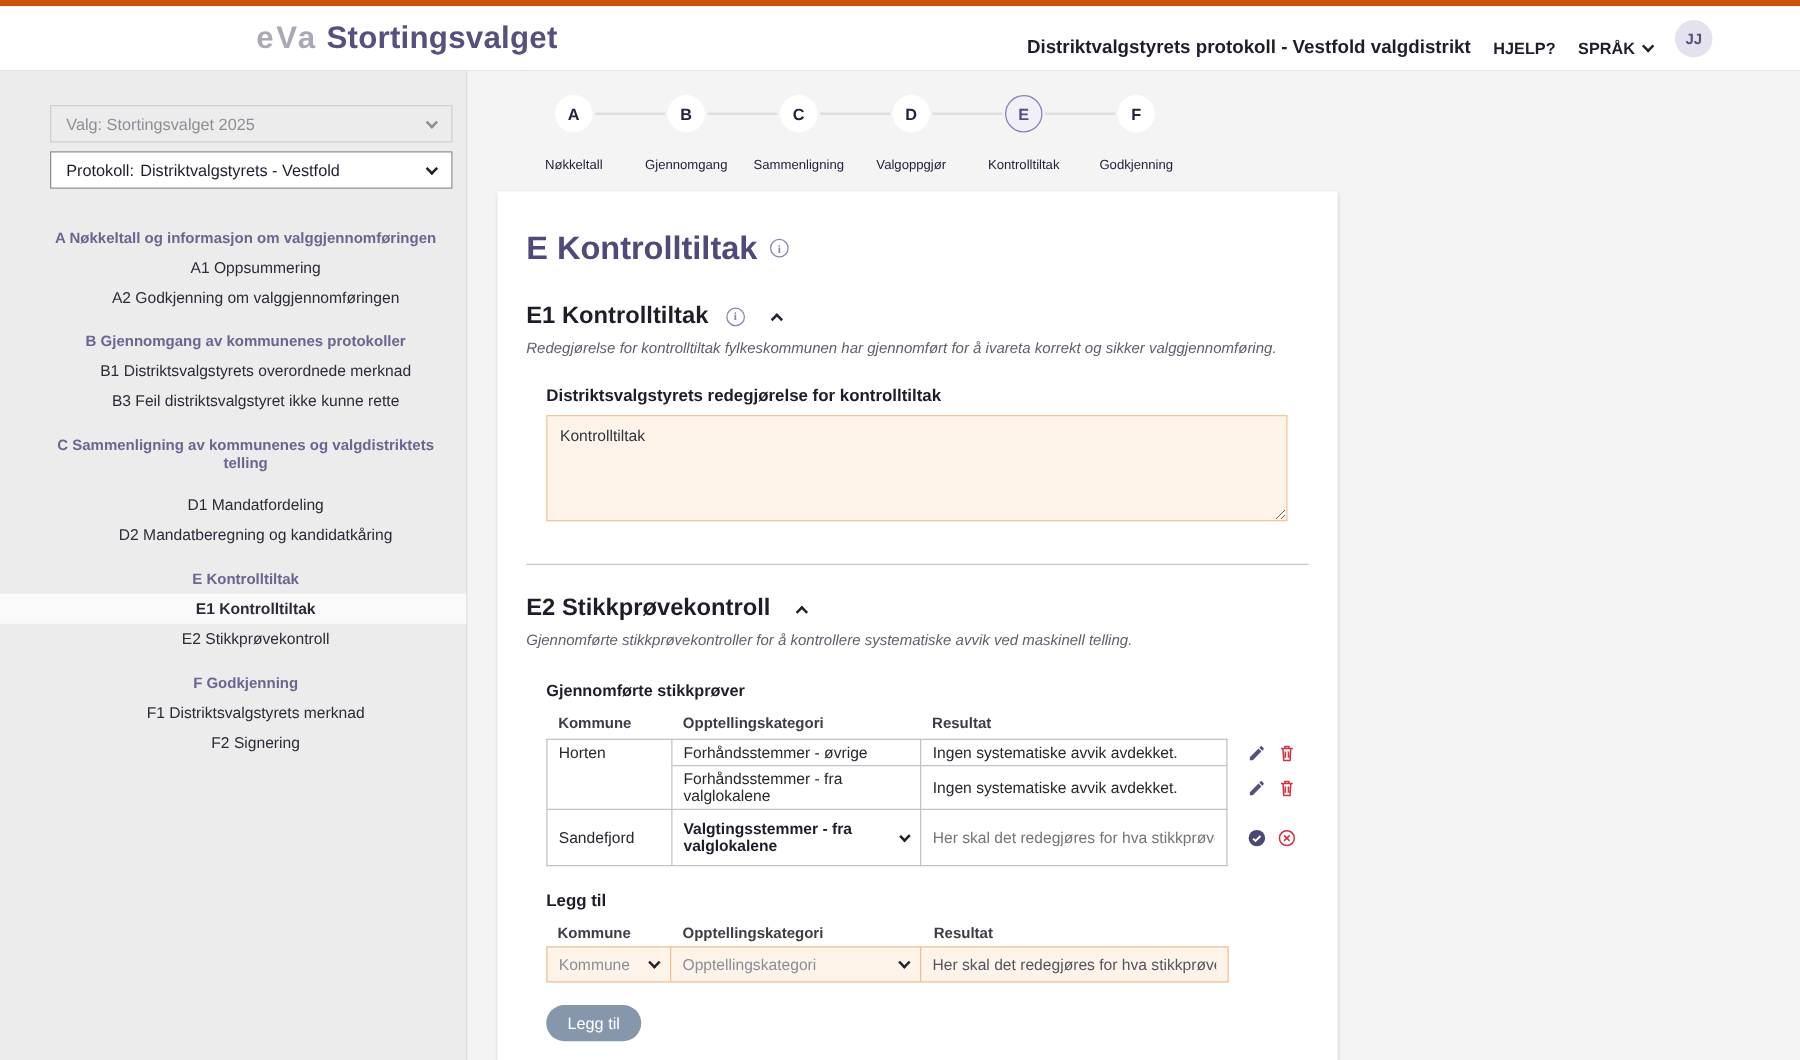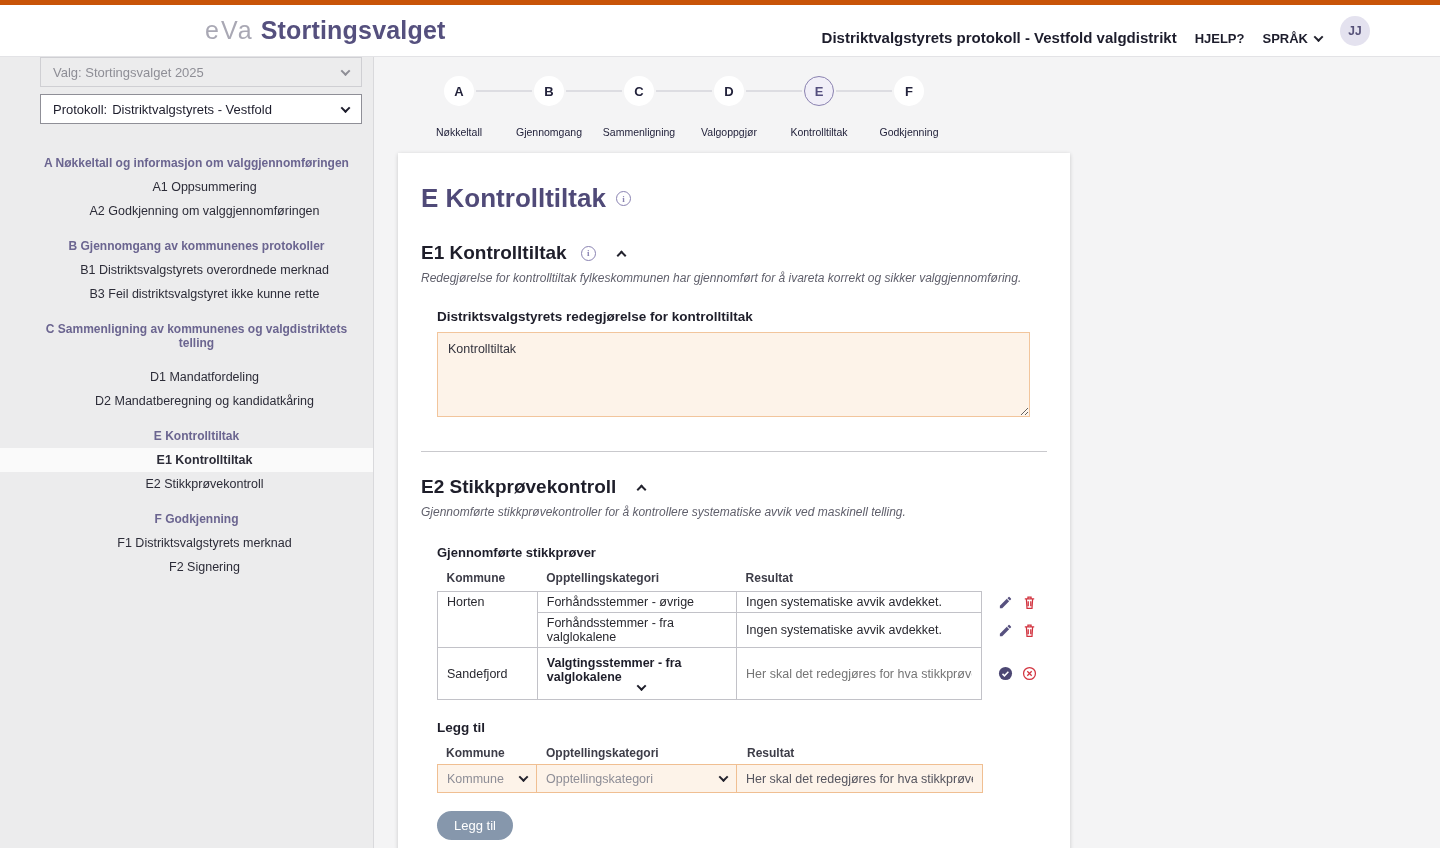--- a/index.html
+++ b/index.html
@@ -3,35 +3,35 @@
 <meta charset="utf-8">
 <style>
   * { margin:0; padding:0; box-sizing:border-box; }
   html,body { width:1440px; height:848px; overflow:hidden; }
   body { font-family:"Liberation Sans", sans-serif; background:#f4f4f5; color:#23232e; }
 
   
   .topbar { height:5px; background:#c85408; }
   .header { height:52px; background:#fff; border-bottom:1px solid #e3e3e6; display:flex; align-items:center; }
   .logo { margin-left:205px; display:flex; align-items:baseline; gap:7px; }
-  .logo-eva { font-size:25px; font-weight:normal; color:#9b9aa8; letter-spacing:2px; opacity:.85; }
+  .logo-eva { font-size:25px; font-weight:bold; color:#9b9aa8; letter-spacing:2px; opacity:.85; }
   .logo-app { font-size:25px; font-weight:bold; color:#55507e; letter-spacing:.2px; }
   .header-right { margin-left:auto; margin-right:70px; display:flex; align-items:flex-end; gap:18px; }
   .doc-title { font-size:15px; font-weight:bold; color:#1d1d2c; }
   .hdr-link { font-size:13px; font-weight:bold; color:#1d1d2c; cursor:pointer; }
   .lang { display:flex; align-items:center; gap:7px; cursor:pointer; }
   .avatar { width:30px; height:30px; border-radius:50%; background:#e4e2ef; color:#565178; font-size:12px; font-weight:bold; display:flex; align-items:center; justify-content:center; }
 
   .chev { display:inline-block; width:7px; height:7px; border-right:2px solid currentColor; border-bottom:2px solid currentColor; }
   .chev.down { transform:rotate(45deg) translate(-1px,-1px); }
   .chev.up { transform:rotate(225deg); margin-top:4px; }
 
   
   .layout { display:flex; height:791px; }
-  .sidebar { width:374px; background:#ececed; border-right:1px solid #d9d9dc; flex-shrink:0; }
+  .sidebar { width:374px; background:#ececed; border-right:1px solid #d9d9dc; padding-top:27px; flex-shrink:0; }
   .main { flex:1; background:#f4f4f5; }
 
   
   .side-select { width:322px; margin:0 0 7px 40px; height:30px; border:1px solid #c4c4c8; display:flex; align-items:center; padding:0 12px; font-size:13px; cursor:pointer; }
   .side-select.disabled { background:#ececed; color:#8e8e96; border-color:#cfcfd3; }
   .side-select .chev { margin-left:auto; }
   .side-select.white { background:#fff; color:#1d1d2c; border-color:#8f8f97; }
   .side-select .lbl { margin-right:5px; }
 
   
@@ -66,21 +66,21 @@
   .table-title { margin:26px 0 0 16px; font-size:13px; font-weight:bold; color:#1e1e2a; }
 
   table.stk { border-collapse:collapse; margin:8px 0 0 16px; }
   table.stk th { font-size:12px; font-weight:bold; color:#3d3d48; text-align:left; padding:3px 9px 6px 9px; }
   table.stk td { border:1px solid #c2c2c8; font-size:12.5px; color:#28282f; padding:3px 9px; vertical-align:middle; background:#fff; }
   table.stk td.icons-cell { border:none; background:transparent; padding-left:10px; white-space:nowrap; }
   .col-kommune { width:100px; } .col-kategori { width:200px; } .col-resultat { width:246px; }
   .icon-btn { display:inline-block; width:15px; height:15px; margin-left:6px; cursor:pointer; vertical-align:middle; }
   .icon-btn svg { width:15px; height:15px; display:block; }
 
-  .cell-select { display:flex; align-items:center; font-weight:bold; font-size:12.5px; color:#1e1e2a; cursor:pointer; padding:5px 0;flex-direction:column; }
+  .cell-select { display:flex; align-items:center; font-weight:bold; font-size:12.5px; color:#1e1e2a; cursor:pointer; padding:5px 0; }
   .cell-select .chev { margin-left:10px; }
   td.edit-resultat { background:#fdf3e9; border:1px solid #eeb887; }
   td.edit-resultat input { width:100%; border:none; background:transparent; font-family:"Liberation Sans", sans-serif; font-size:12.5px; color:#33333d; outline:none; }
 
   .add-title { margin:20px 0 0 16px; font-size:13.5px; font-weight:bold; color:#1e1e2a; }
   .add-headers { display:flex; margin:8px 0 0 16px; }
   .add-headers div { font-size:12px; font-weight:bold; color:#3d3d48; padding:3px 9px 4px 9px; }
   .add-row { display:flex; margin-left:16px; }
   .add-cell { height:29px; background:#fdf3e9; border:1px solid #f0bf92; display:flex; align-items:center; padding:0 9px; margin-left:-1px; }
   .add-cell:first-child { margin-left:0; }

